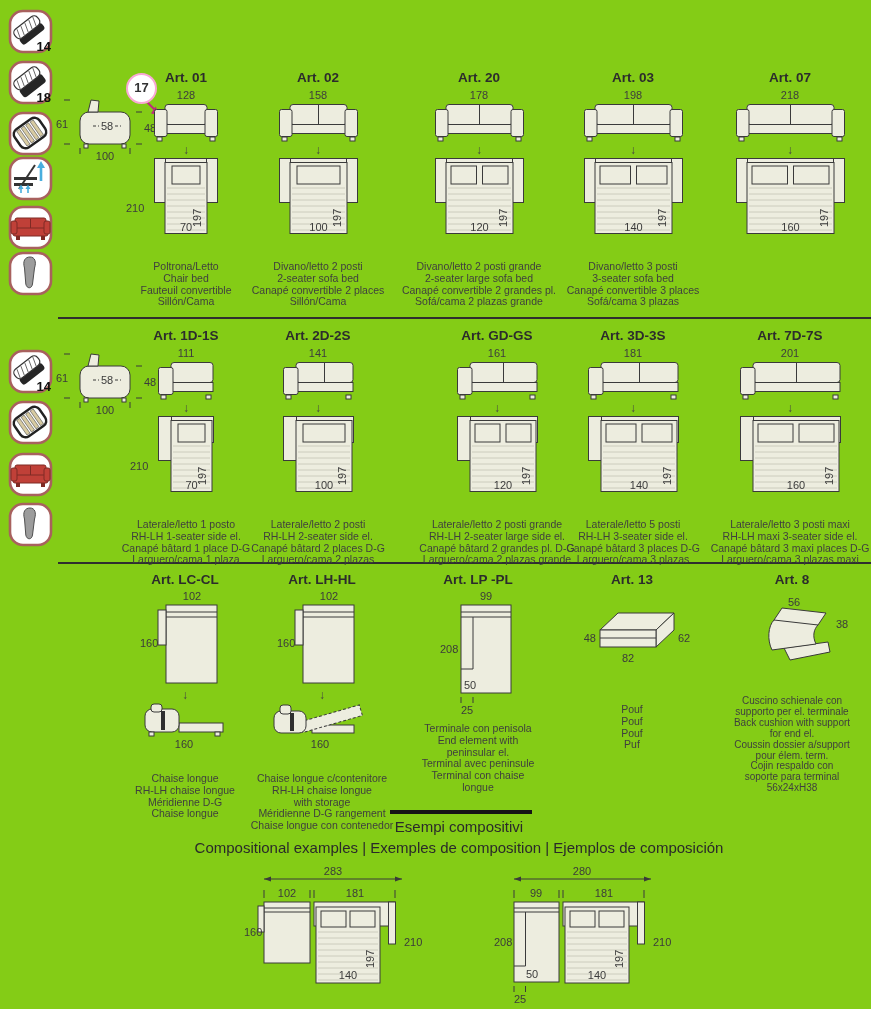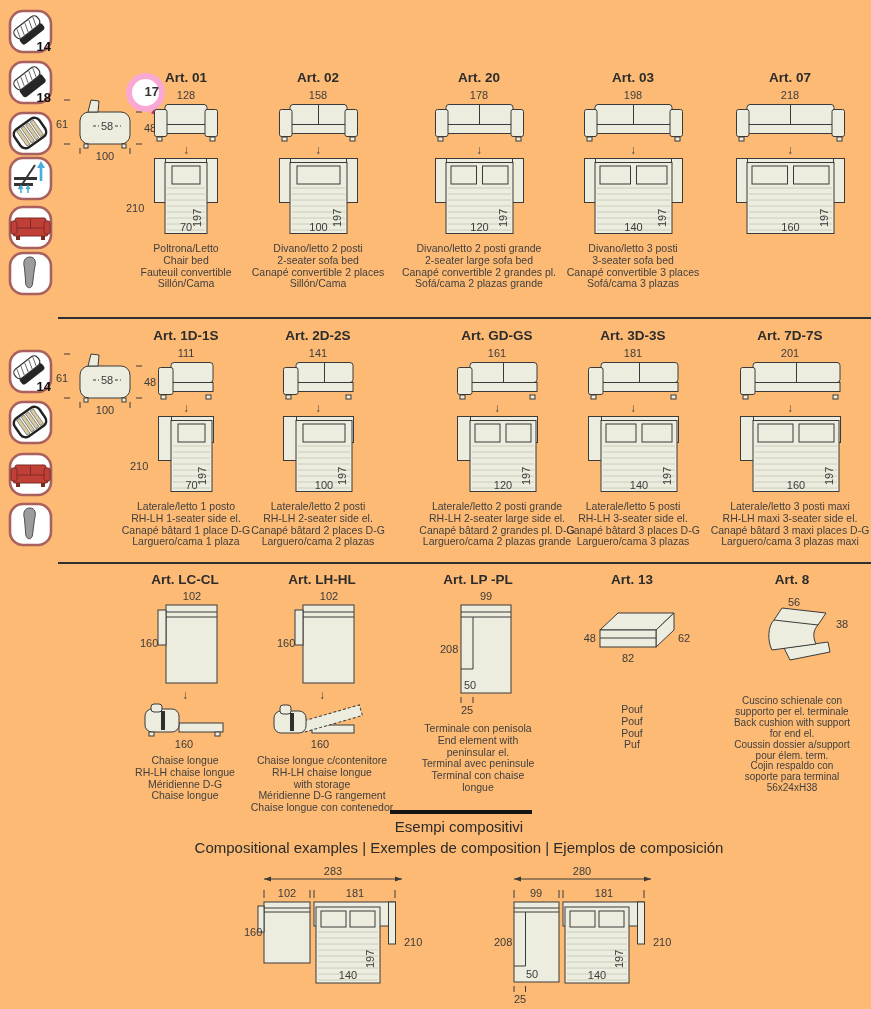--- a/index.html
+++ b/index.html
@@ -1,39 +1,39 @@
 <!DOCTYPE html>
 <html><head>
 <meta charset="utf-8">
 <style>
   html,body{margin:0;padding:0;background:#fff;}
-  .page{position:relative;width:871px;height:1009px;background:#fdba74;overflow:hidden;
+  .page{position:relative;width:871px;height:1009px;background:#84cc16;overflow:hidden;
         font-family:"Liberation Sans",sans-serif;color:#3b3b3b;}
   .icon{position:absolute;width:46px;height:46px;}
   .iconlabel{position:absolute;right:3px;bottom:1px;font-weight:700;font-size:13px;color:#111;}
   .sep{position:absolute;left:58px;width:813px;height:2px;background:#2f2f2f;}
   .col{position:absolute;display:flex;flex-direction:column;align-items:center;
        transform:translateX(-50%);width:180px;}
   .ttl{font-weight:700;font-size:13.5px;color:#2c2c2c;height:18px;}
   .dim{font-size:11px;color:#3d3d3d;}
   .fw{margin:1px 0 2px;}
   .arrow{font-size:12px;color:#444;height:13px;line-height:12px;margin:2px 0 1px;}
   .bedwrap{position:relative;}
   .depth{position:absolute;left:-28px;top:44px;}
-  .desc{margin-top:4px;text-align:center;font-size:10.5px;line-height:11.8px;
+  .desc{margin-top:22px;text-align:center;font-size:10.5px;line-height:11.8px;
         color:#3f3f3f;white-space:nowrap;}
   .desc.small{font-size:10px;line-height:10.9px;}
   svg .f{fill:#ededdf;stroke:#3a3a3a;stroke-width:1;}
   svg .ln{stroke:#3a3a3a;stroke-width:1;fill:none;}
   svg .st{stroke:#ccccbd;stroke-width:1;}
   svg .dash{stroke:#3a3a3a;stroke-width:1;stroke-dasharray:3 2;fill:#ededdf;}
   svg .dk{fill:#2f2f2f;}
   svg text{font:11px "Liberation Sans",sans-serif;fill:#3b3b3b;}
-  .callout{position:absolute;width:27px;height:27px;border:6px solid #f9a8d4;border-radius:50%;
-           background:#fff;text-align:right;line-height:26px;font-size:13px;font-weight:700;color:#333;z-index:3;}
+  .callout{position:absolute;width:27px;height:27px;border:2px solid #f9a8d4;border-radius:50%;
+           background:#fff;text-align:center;line-height:26px;font-size:13px;font-weight:700;color:#333;z-index:3;}
   .exbar{position:absolute;height:4px;background:#151515;}
   .extitle{position:absolute;transform:translateX(-50%);font-weight:400;font-size:15px;color:#2a2a2a;white-space:nowrap;}
   .abs{position:absolute;}
 </style>
 </head>
 <body>
 
 <div class="page">
 
   <div id="legend">

